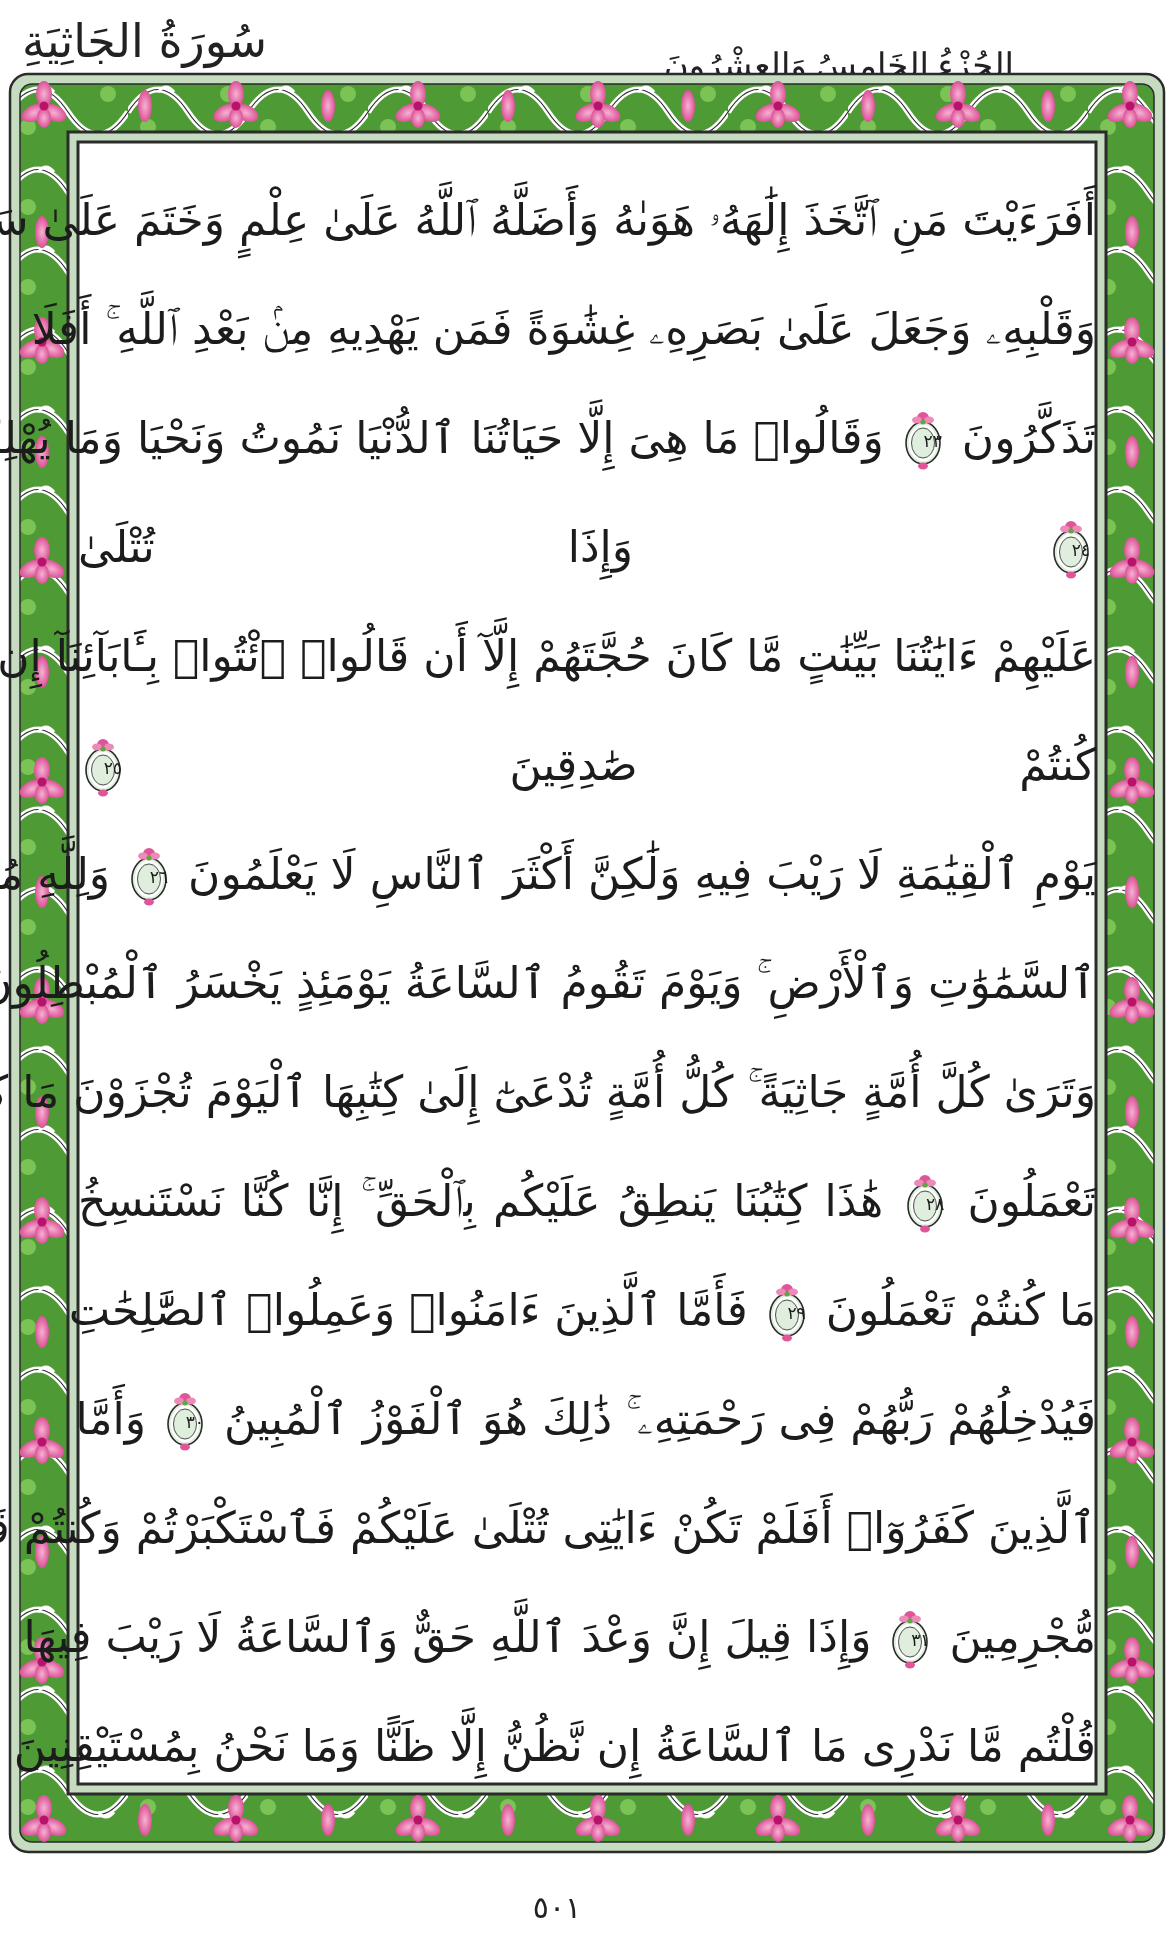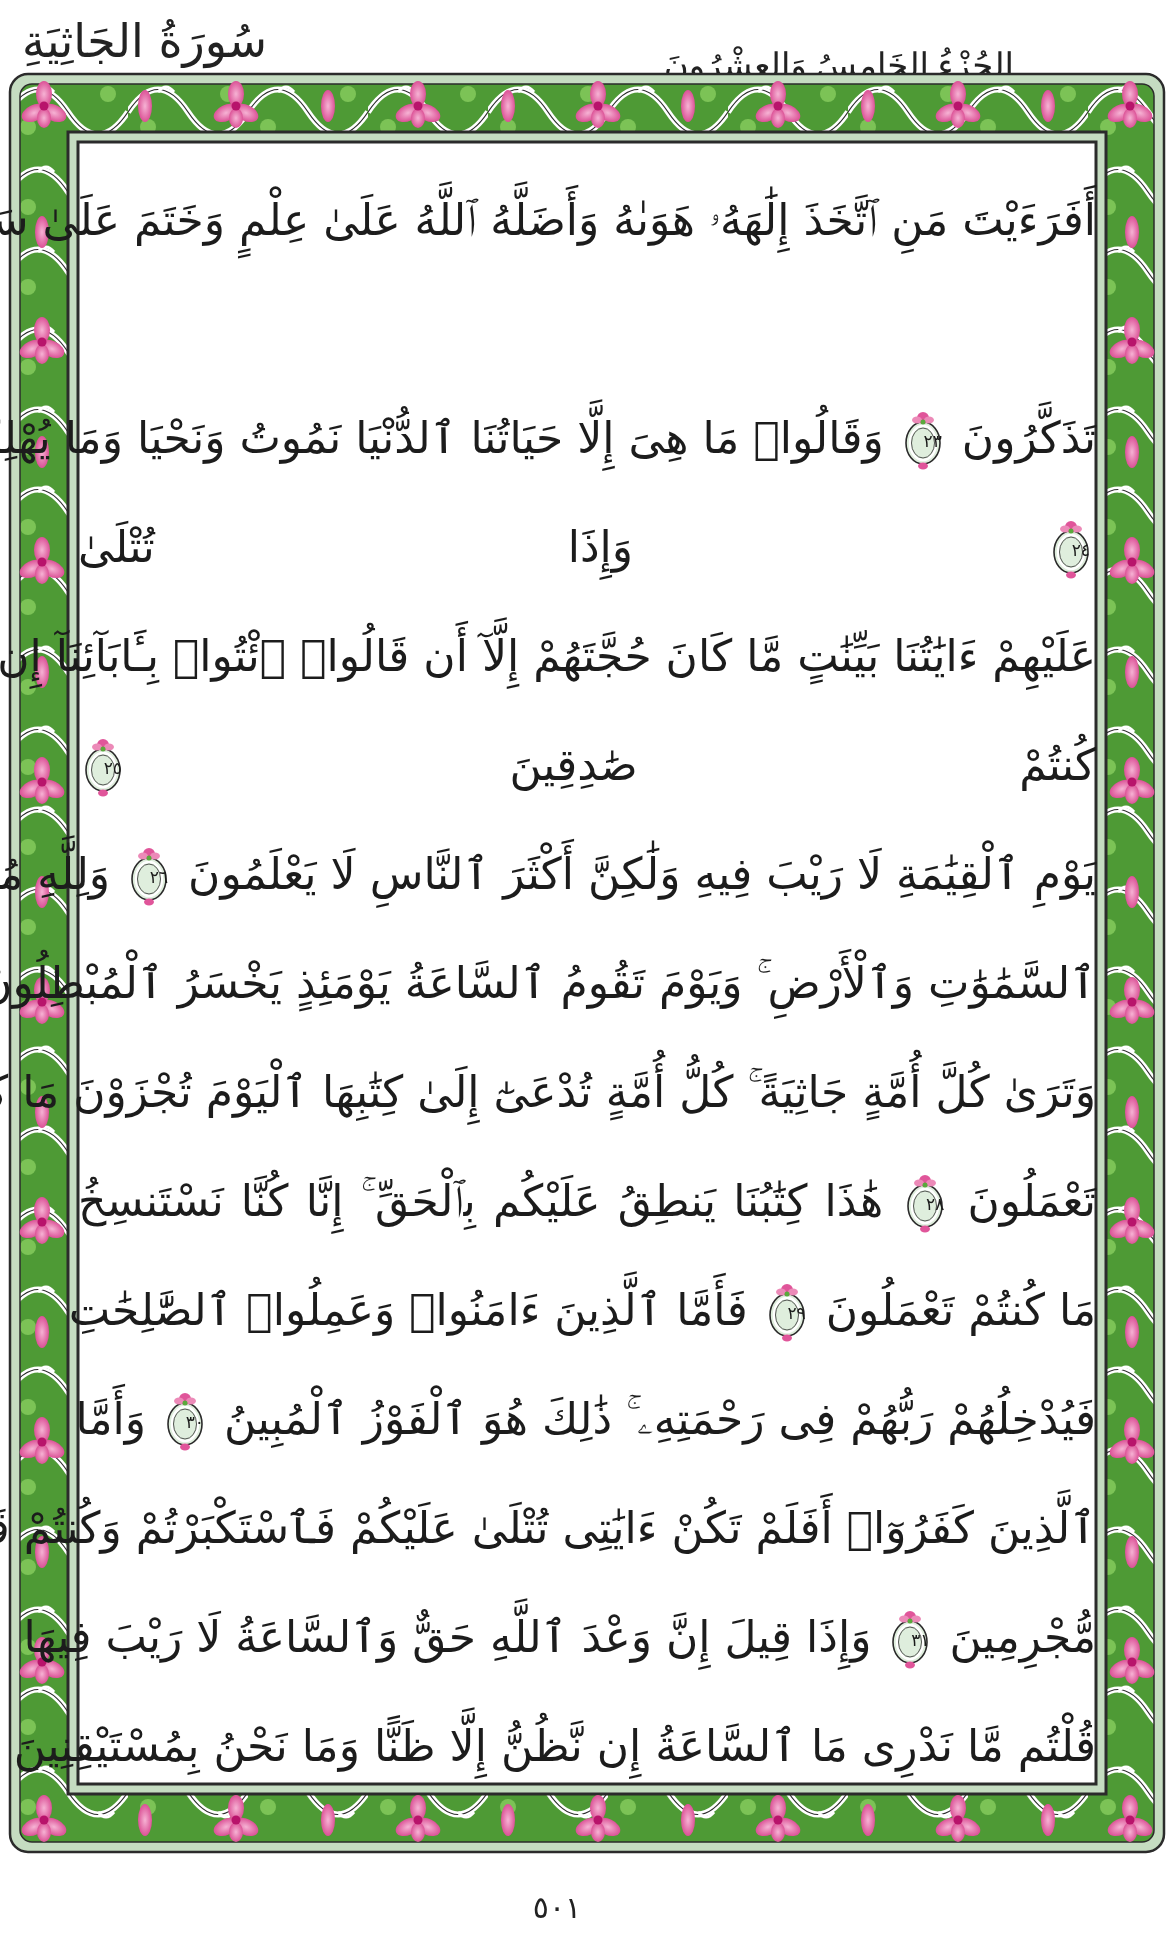--- a/index.html
+++ b/index.html
@@ -131,20 +131,21 @@
     <use href="#flower" x="1124" y="1150"></use>
     <use href="#bud" x="1124" y="1260"></use>
     <use href="#flower" x="1124" y="1370"></use>
     <use href="#bud" x="1124" y="1480"></use>
     <use href="#flower" x="1124" y="1590"></use>
   </svg>
 </div>
 
 <div class="text-area" id="text-area">
     <div class="line" style="top: 0px;"><span class="seg">أَفَرَءَيْتَ مَنِ ٱتَّخَذَ إِلَٰهَهُۥ هَوَىٰهُ وَأَضَلَّهُ ٱللَّهُ عَلَىٰ عِلْمٍ وَخَتَمَ عَلَىٰ سَمْعِهِۦ</span> </div>
+    <div class="line" style="top: 109px;"><span class="seg">وَقَلْبِهِۦ وَجَعَلَ عَلَىٰ بَصَرِهِۦ غِشَٰوَةً فَمَن يَهْدِيهِ مِنۢ بَعْدِ ٱللَّهِ ۚ أَفَلَا</span> </div>
     <div class="line" style="top: 218px;"><span class="seg">تَذَكَّرُونَ</span> <span class="ayah-marker"><svg width="38" height="58" viewBox="0 0 38 58" xmlns="http://www.w3.org/2000/svg">
           <ellipse cx="19" cy="31" rx="17" ry="21" fill="#dfeedd" stroke="#2b2b2b" stroke-width="1.6"></ellipse>
           <ellipse cx="19" cy="31" rx="13" ry="17" fill="none" stroke="#ffffff" stroke-width="2.5"></ellipse>
           <ellipse cx="19" cy="31" rx="11.5" ry="15" fill="#dfeedd" stroke="#2b2b2b" stroke-width="0.8"></ellipse>
           <ellipse cx="19" cy="6" rx="6" ry="6" fill="#e0559a"></ellipse>
           <ellipse cx="13" cy="8" rx="5" ry="3.5" fill="#ec8ab8"></ellipse>
           <ellipse cx="25" cy="8" rx="5" ry="3.5" fill="#ec8ab8"></ellipse>
           <circle cx="19" cy="10" r="2.5" fill="#5aa93c"></circle>
           <ellipse cx="19" cy="54" rx="5" ry="3.5" fill="#e0559a"></ellipse>
         </svg><span class="ayah-num">٢٣</span></span> <span class="seg">وَقَالُوا۟ مَا هِىَ إِلَّا حَيَاتُنَا ٱلدُّنْيَا نَمُوتُ وَنَحْيَا وَمَا يُهْلِكُنَآ</span> </div>

